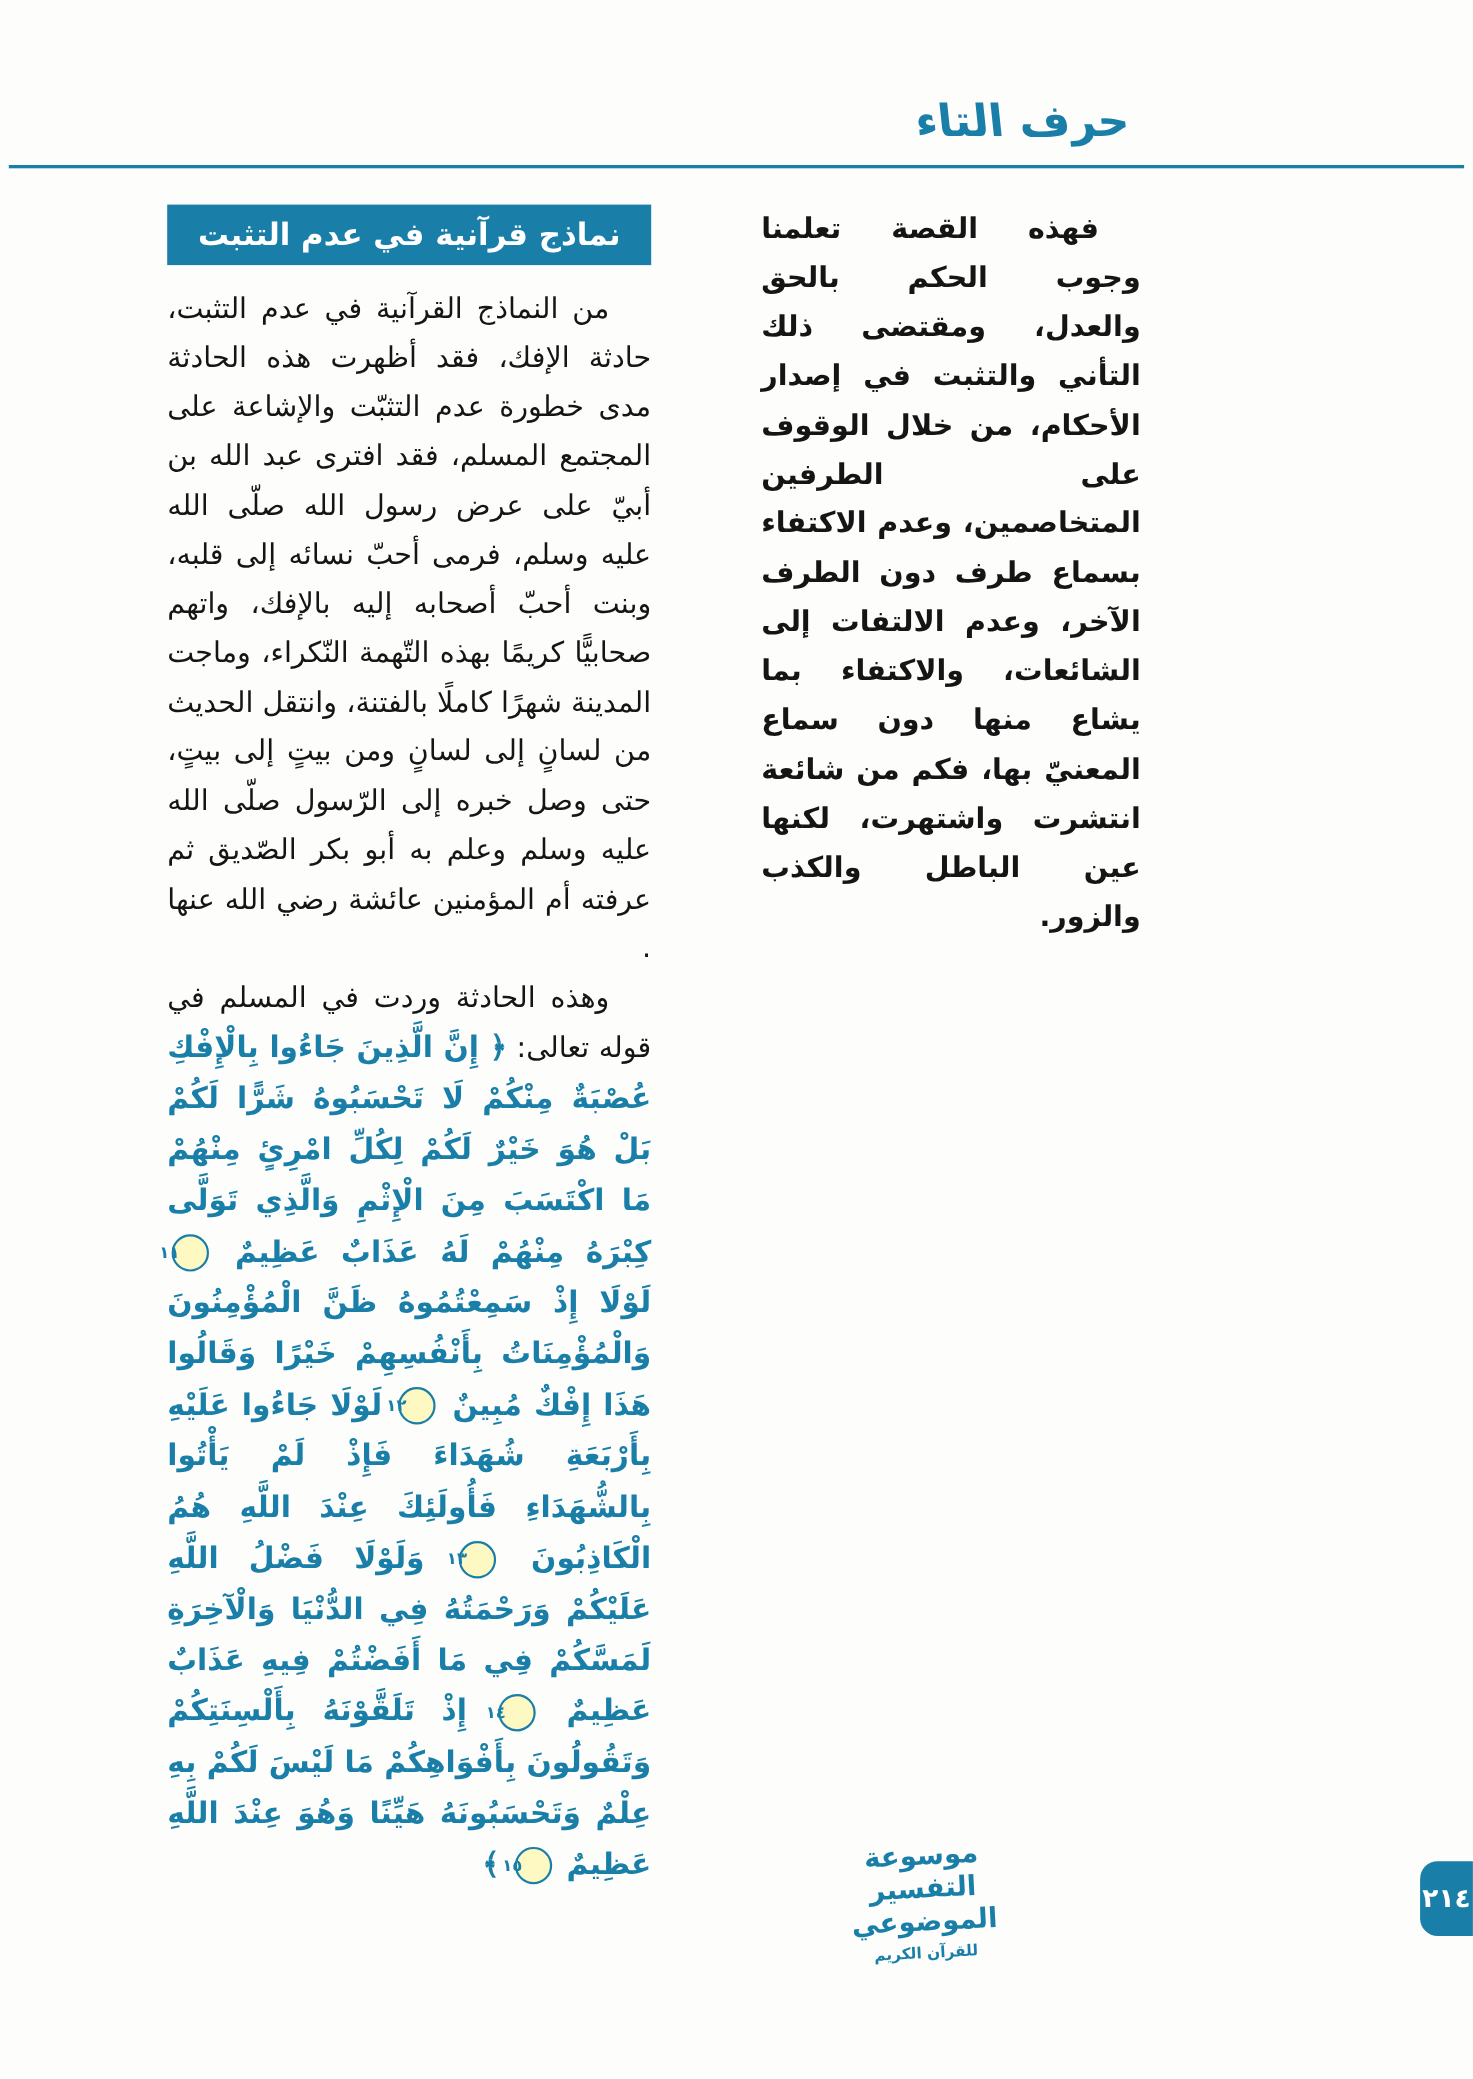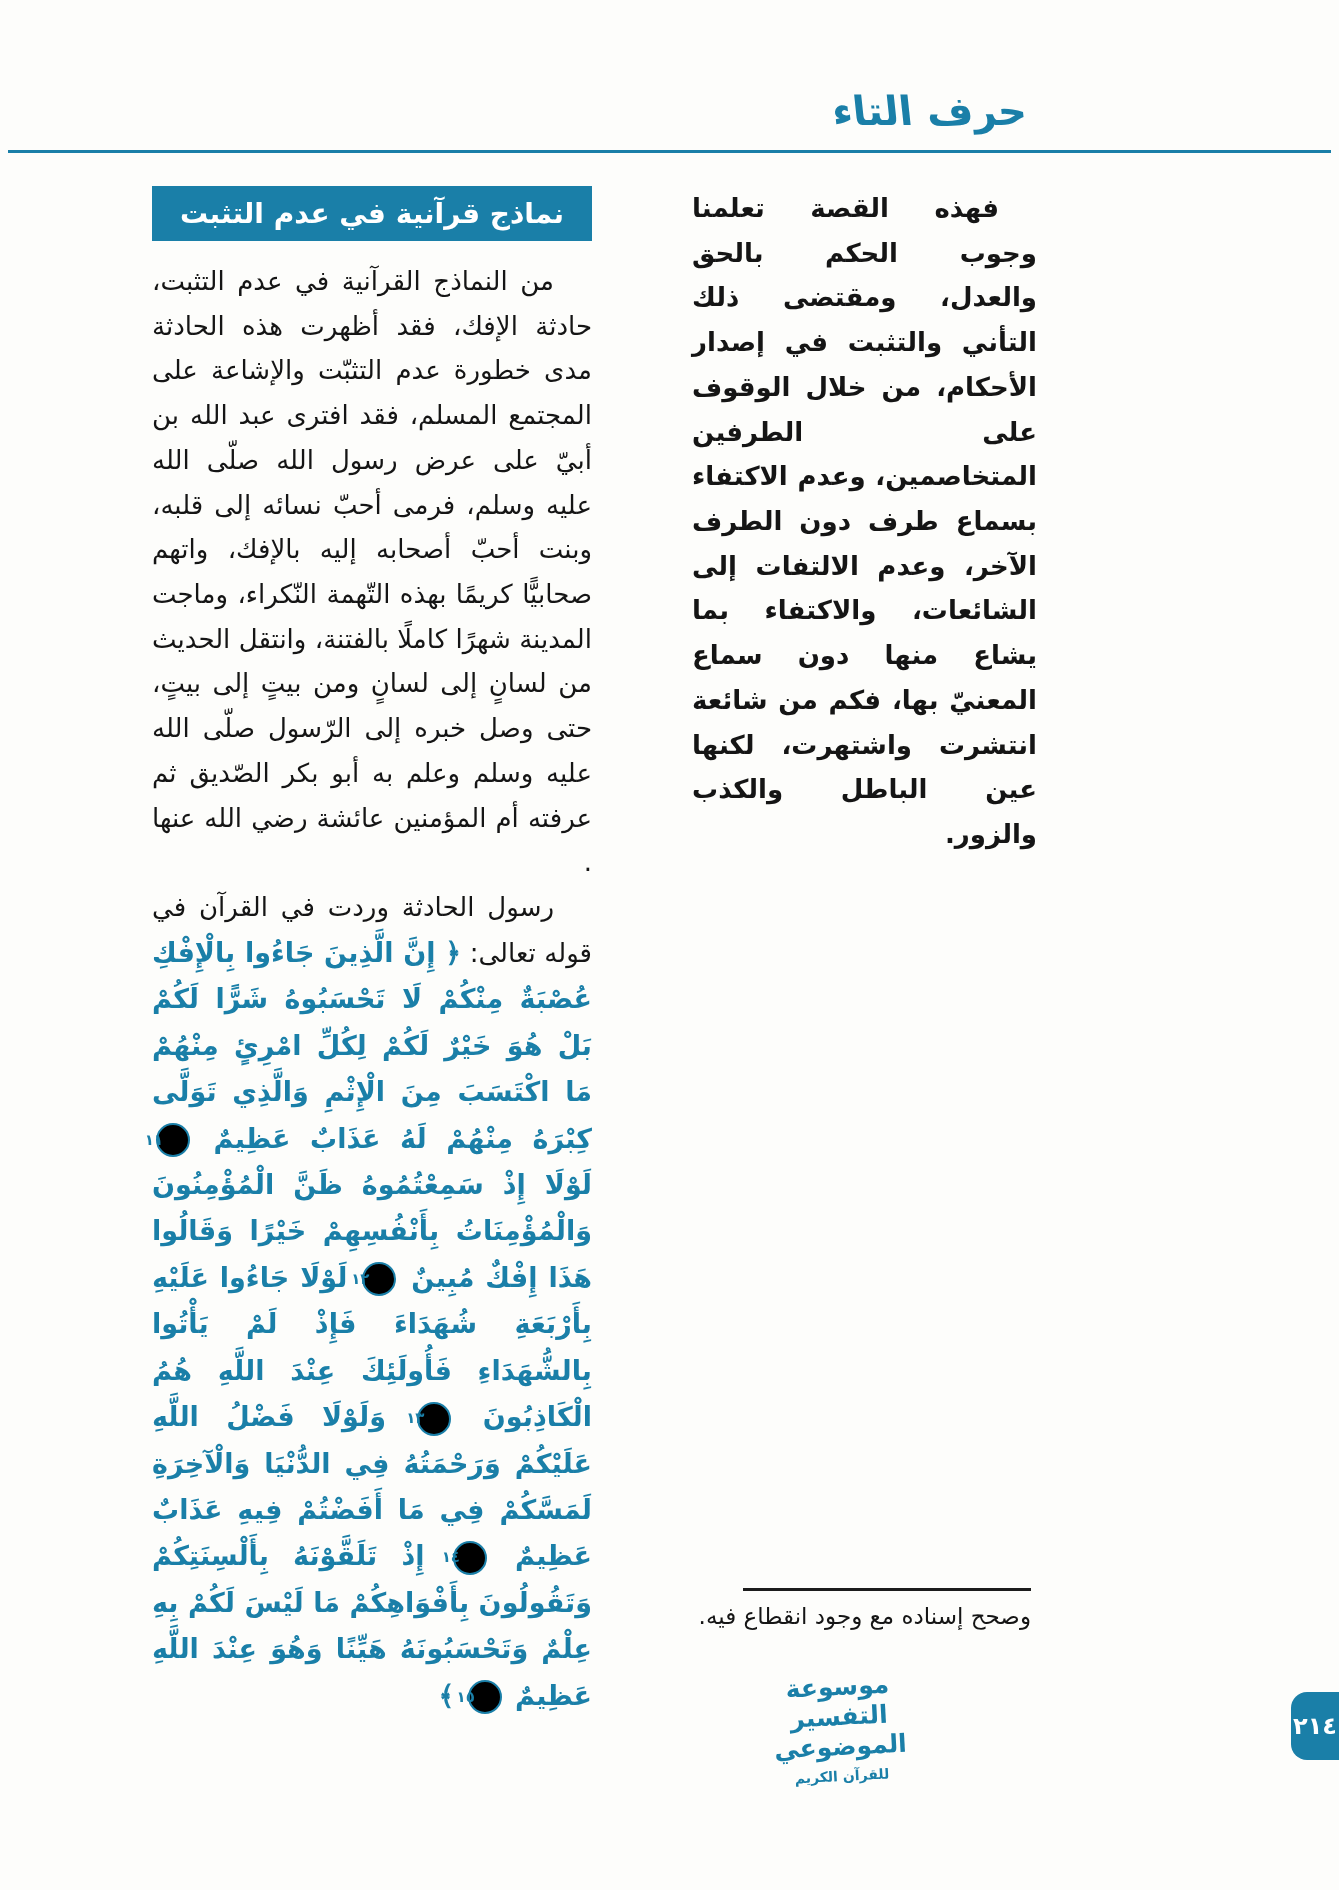--- a/index.html
+++ b/index.html
@@ -79,21 +79,21 @@
     width: 34px;
     height: 34px;
     border: 2px solid var(--accent);
     border-radius: 50%;
     font-size: 15px;
     font-weight: bold;
     color: var(--accent);
     margin: 0 4px;
     vertical-align: middle;
     line-height: 1;
-    background: #000000;
+    background: #fef9c3;
   }
 
   
   .footnote {
     position: absolute;
     top: 1588px;
     right: 308px;
     width: 365px;
   }
   .footnote-rule {
@@ -160,31 +160,27 @@
     <section class="col-first">
       <p class="body-par">فهذه القصة تعلمنا وجوب الحكم بالحق والعدل، ومقتضى ذلك التأني والتثبت في إصدار الأحكام، من خلال الوقوف على الطرفين المتخاصمين، وعدم الاكتفاء بسماع طرف دون الطرف الآخر، وعدم الالتفات إلى الشائعات، والاكتفاء بما يشاع منها دون سماع المعنيّ بها، فكم من شائعة انتشرت واشتهرت، لكنها عين الباطل والكذب والزور.</p>
     </section>
 
     <section class="col-second">
       <div class="section-box">
         <span>نماذج قرآنية في عدم التثبت</span>
       </div>
       <p class="body-par">من النماذج القرآنية في عدم التثبت، حادثة الإفك، فقد أظهرت هذه الحادثة مدى خطورة عدم التثبّت والإشاعة على المجتمع المسلم، فقد افترى عبد الله بن أبيّ على عرض رسول الله صلّى الله عليه وسلم، فرمى أحبّ نسائه إلى قلبه، وبنت أحبّ أصحابه إليه بالإفك، واتهم صحابيًّا كريمًا بهذه التّهمة النّكراء، وماجت المدينة شهرًا كاملًا بالفتنة، وانتقل الحديث من لسانٍ إلى لسانٍ ومن بيتٍ إلى بيتٍ، حتى وصل خبره إلى الرّسول صلّى الله عليه وسلم وعلم به أبو بكر الصّديق ثم عرفته أم المؤمنين عائشة رضي الله عنها .</p>
       <p class="body-par">
-        <span>رسول الحادثة وردت في القرآن في قوله تعالى:</span>
+        <span>وهذه الحادثة وردت في المسلم في قوله تعالى:</span>
         <span class="quran"> ﴿ <span>إِنَّ الَّذِينَ جَاءُوا بِالْإِفْكِ عُصْبَةٌ مِنْكُمْ لَا تَحْسَبُوهُ شَرًّا لَكُمْ بَلْ هُوَ خَيْرٌ لَكُمْ لِكُلِّ امْرِئٍ مِنْهُمْ مَا اكْتَسَبَ مِنَ الْإِثْمِ وَالَّذِي تَوَلَّى كِبْرَهُ مِنْهُمْ لَهُ عَذَابٌ عَظِيمٌ </span><span class="ayah-mark">١١</span> <span>لَوْلَا إِذْ سَمِعْتُمُوهُ ظَنَّ الْمُؤْمِنُونَ وَالْمُؤْمِنَاتُ بِأَنْفُسِهِمْ خَيْرًا وَقَالُوا هَذَا إِفْكٌ مُبِينٌ </span><span class="ayah-mark">١٢</span> <span>لَوْلَا جَاءُوا عَلَيْهِ بِأَرْبَعَةِ شُهَدَاءَ فَإِذْ لَمْ يَأْتُوا بِالشُّهَدَاءِ فَأُولَئِكَ عِنْدَ اللَّهِ هُمُ الْكَاذِبُونَ </span><span class="ayah-mark">١٣</span> <span>وَلَوْلَا فَضْلُ اللَّهِ عَلَيْكُمْ وَرَحْمَتُهُ فِي الدُّنْيَا وَالْآخِرَةِ لَمَسَّكُمْ فِي مَا أَفَضْتُمْ فِيهِ عَذَابٌ عَظِيمٌ </span><span class="ayah-mark">١٤</span> <span>إِذْ تَلَقَّوْنَهُ بِأَلْسِنَتِكُمْ وَتَقُولُونَ بِأَفْوَاهِكُمْ مَا لَيْسَ لَكُمْ بِهِ عِلْمٌ وَتَحْسَبُونَهُ هَيِّنًا وَهُوَ عِنْدَ اللَّهِ عَظِيمٌ </span><span class="ayah-mark">١٥</span> ﴾</span>
       </p>
     </section>
 
   </div>
 
-  <div class="footnote">
-    <div class="footnote-rule"></div>
-    <div class="footnote-text">وصحح إسناده مع وجود انقطاع فيه.</div>
-  </div>
 
   <div class="publisher-seal">
     <div class="seal-title">موسوعة التفسير الموضوعي</div>
     <div class="seal-sub">للقرآن الكريم</div>
   </div>
 
   <div class="page-tab">
     <span class="num">٢١٤</span>
   </div>
 

